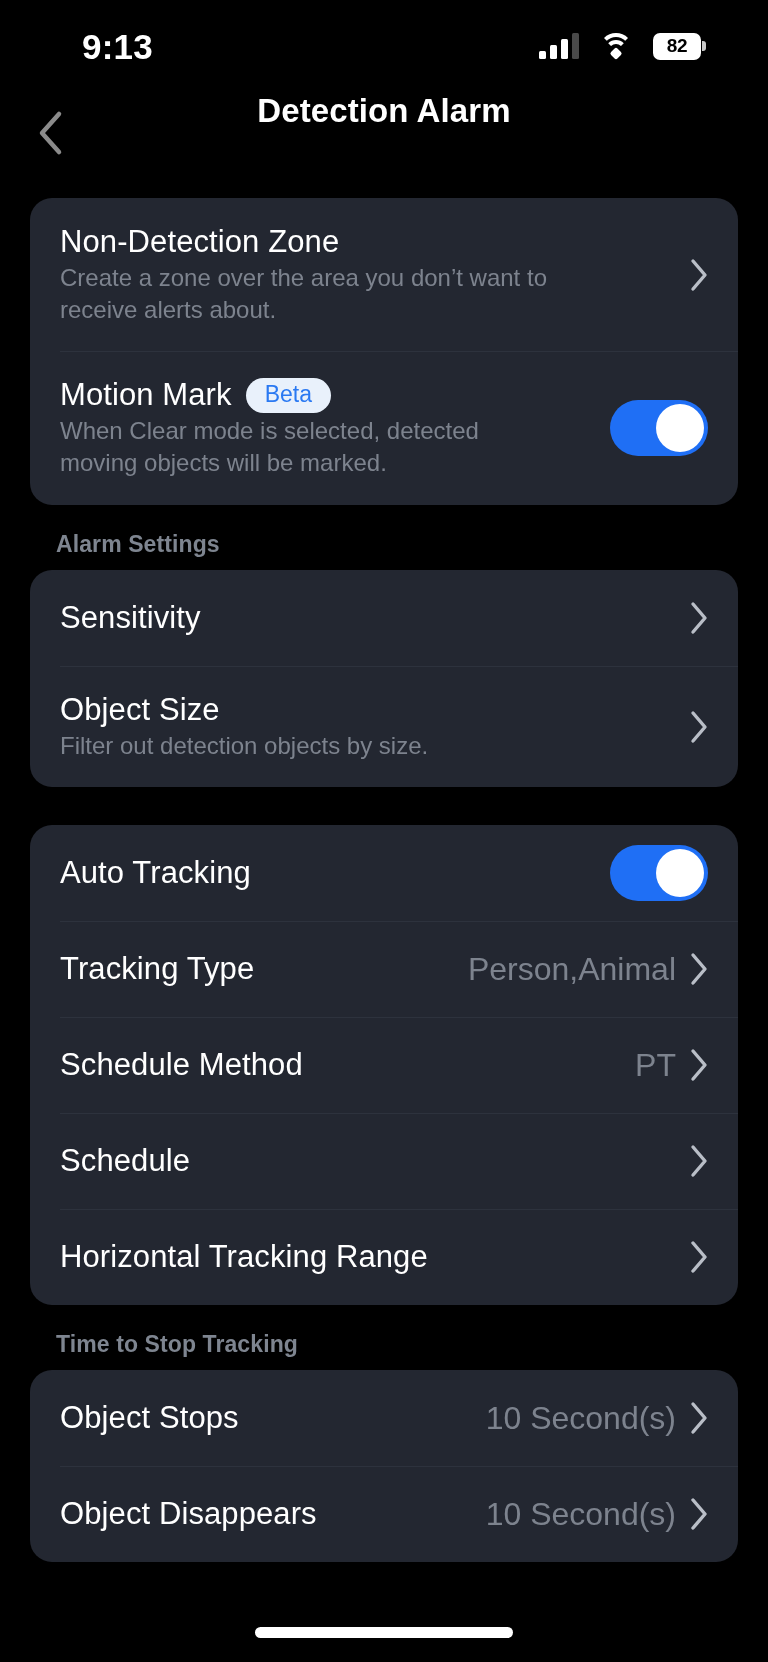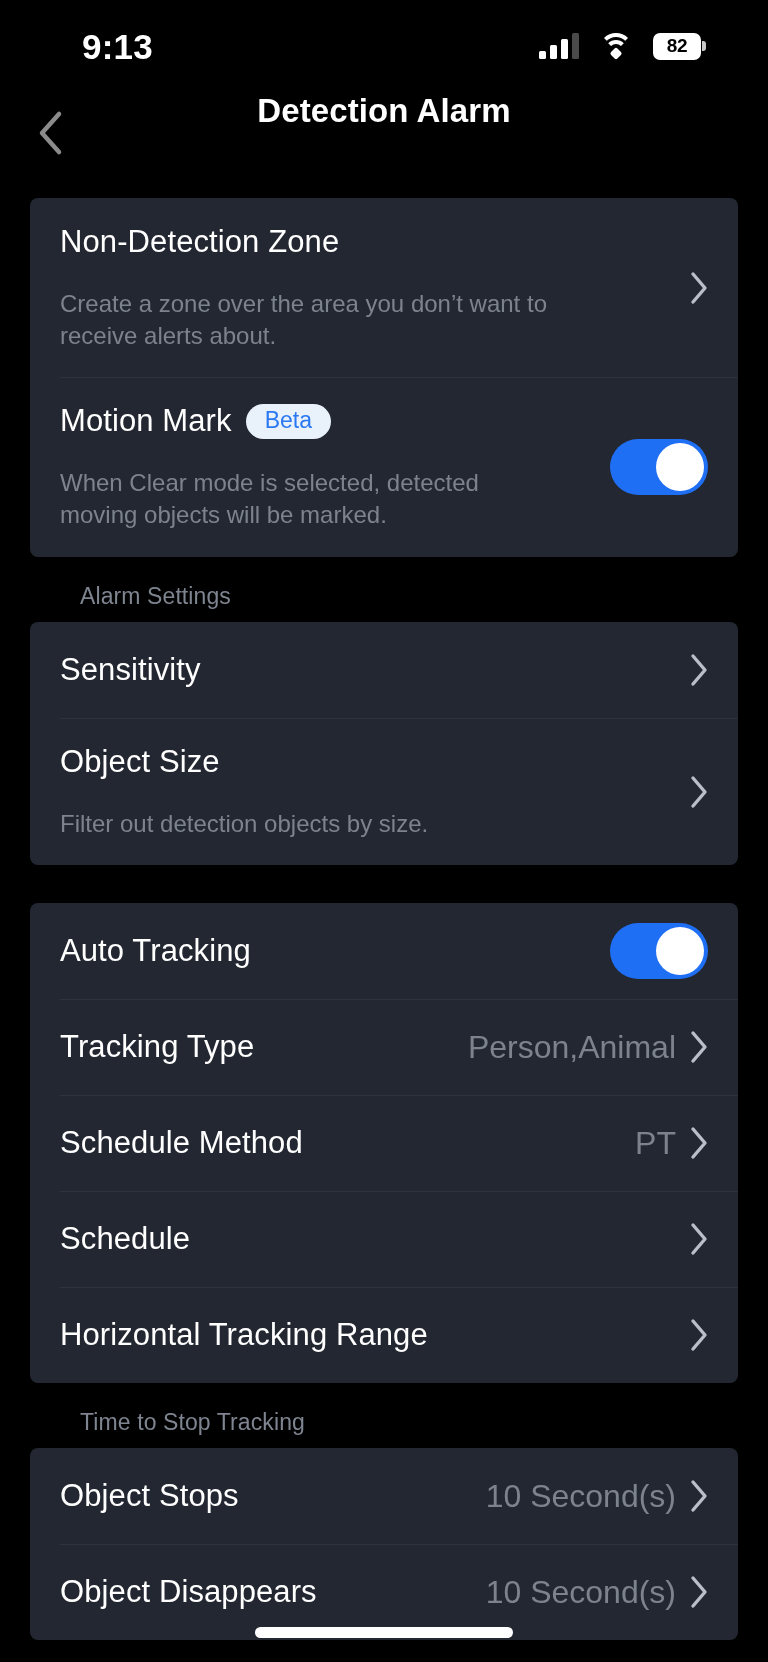--- a/index.html
+++ b/index.html
@@ -72,25 +72,25 @@
   .back-btn svg { display:block; }
   .nav-title {
     width:100%; text-align:center; color:#fff;
     font-size:33px; font-weight:700; letter-spacing:0.1px;
   }
 
   
   .content { position:absolute; top:174px; left:0; width:768px; }
 
   .card {
-    margin:0 30px; background:#232731; border-radius:8px; overflow:hidden;
+    margin:0 30px; background:#232731; border-radius:22px; overflow:hidden;
   }
   .section-header {
-    color:#7e8590; font-size:23px; font-weight:400;
-    padding:26px 30px 12px 80px; letter-spacing:0.1px;
+    color:#7e8590; font-size:23px; font-weight:700;
+    padding:26px 30px 12px 56px; letter-spacing:0.1px;
   }
   .gap-lg { height:38px; }
   .gap-md { height:24px; }
 
   .row {
     position:relative; display:flex; align-items:center;
     padding:0 26px 0 30px; min-height:96px;
   }
   .row.tall { min-height:auto; padding-top:26px; padding-bottom:26px; }
   .row + .row::before {
@@ -98,21 +98,21 @@
     background:#2d323d;
   }
   .row-main { flex:1 1 auto; min-width:0; padding-right:14px; }
   .row-title-line { display:flex; align-items:center; gap:14px; }
   .row-title {
     color:#fff; font-size:31px; font-weight:400; letter-spacing:0.1px;
     white-space:nowrap;
   }
   .row-sub {
     color:#7d838e; font-size:24px; font-weight:400; line-height:1.32;
-    margin-top:28px; max-width:540px;
+    margin-top:2px; max-width:540px;
   }
   .row-sub.narrow { max-width:420px; }
 
   .badge {
     background:#e9f1fb; color:#2a79f2; font-size:23px; font-weight:400;
     padding:5px 19px 7px; border-radius:24px; line-height:1;
     display:inline-block; white-space:nowrap;
   }
 
   .row-value {

